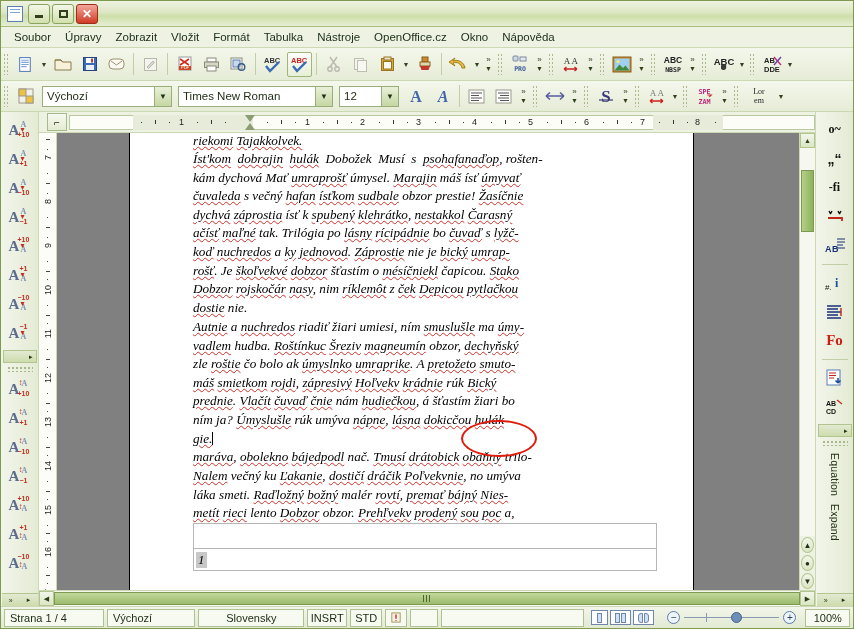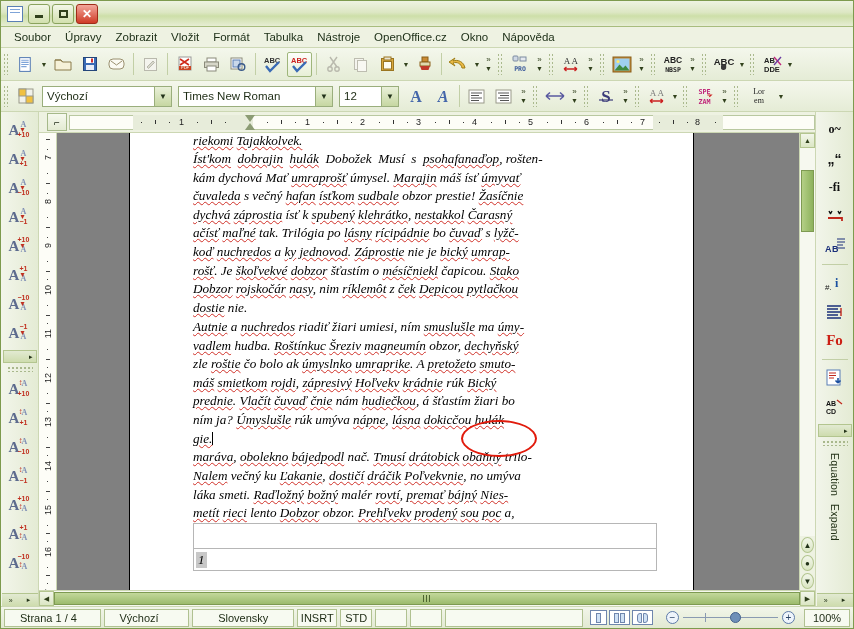--- a/index.html
+++ b/index.html
@@ -390,21 +390,21 @@
     display: flex; align-items: center;
     padding: 0 3px;
     gap: 3px;
   }
   .sfield {
     height: 18px;
     border: 1px solid #b0c191;
     background: #f7faf1;
     display: flex; align-items: center; justify-content: center;
     font-size: 11px; color: #1c2a13;
-    padding: 0 15px;
+    padding: 0 5px;
     white-space: nowrap;
   }
   .sfield.left { justify-content: flex-start; }
   .layout-grp { display: flex; gap: 2px; align-items: center; padding: 0 4px; }
   .lbtn {
     width: 17px; height: 15px;
     border: 1px solid #6f86ad; background: #fff;
     display: flex; align-items: center; justify-content: center;
   }
   .lbtn .pg { width: 5px; height: 10px; background: #cfe1f5; border: 1px solid #6f86ad; }

